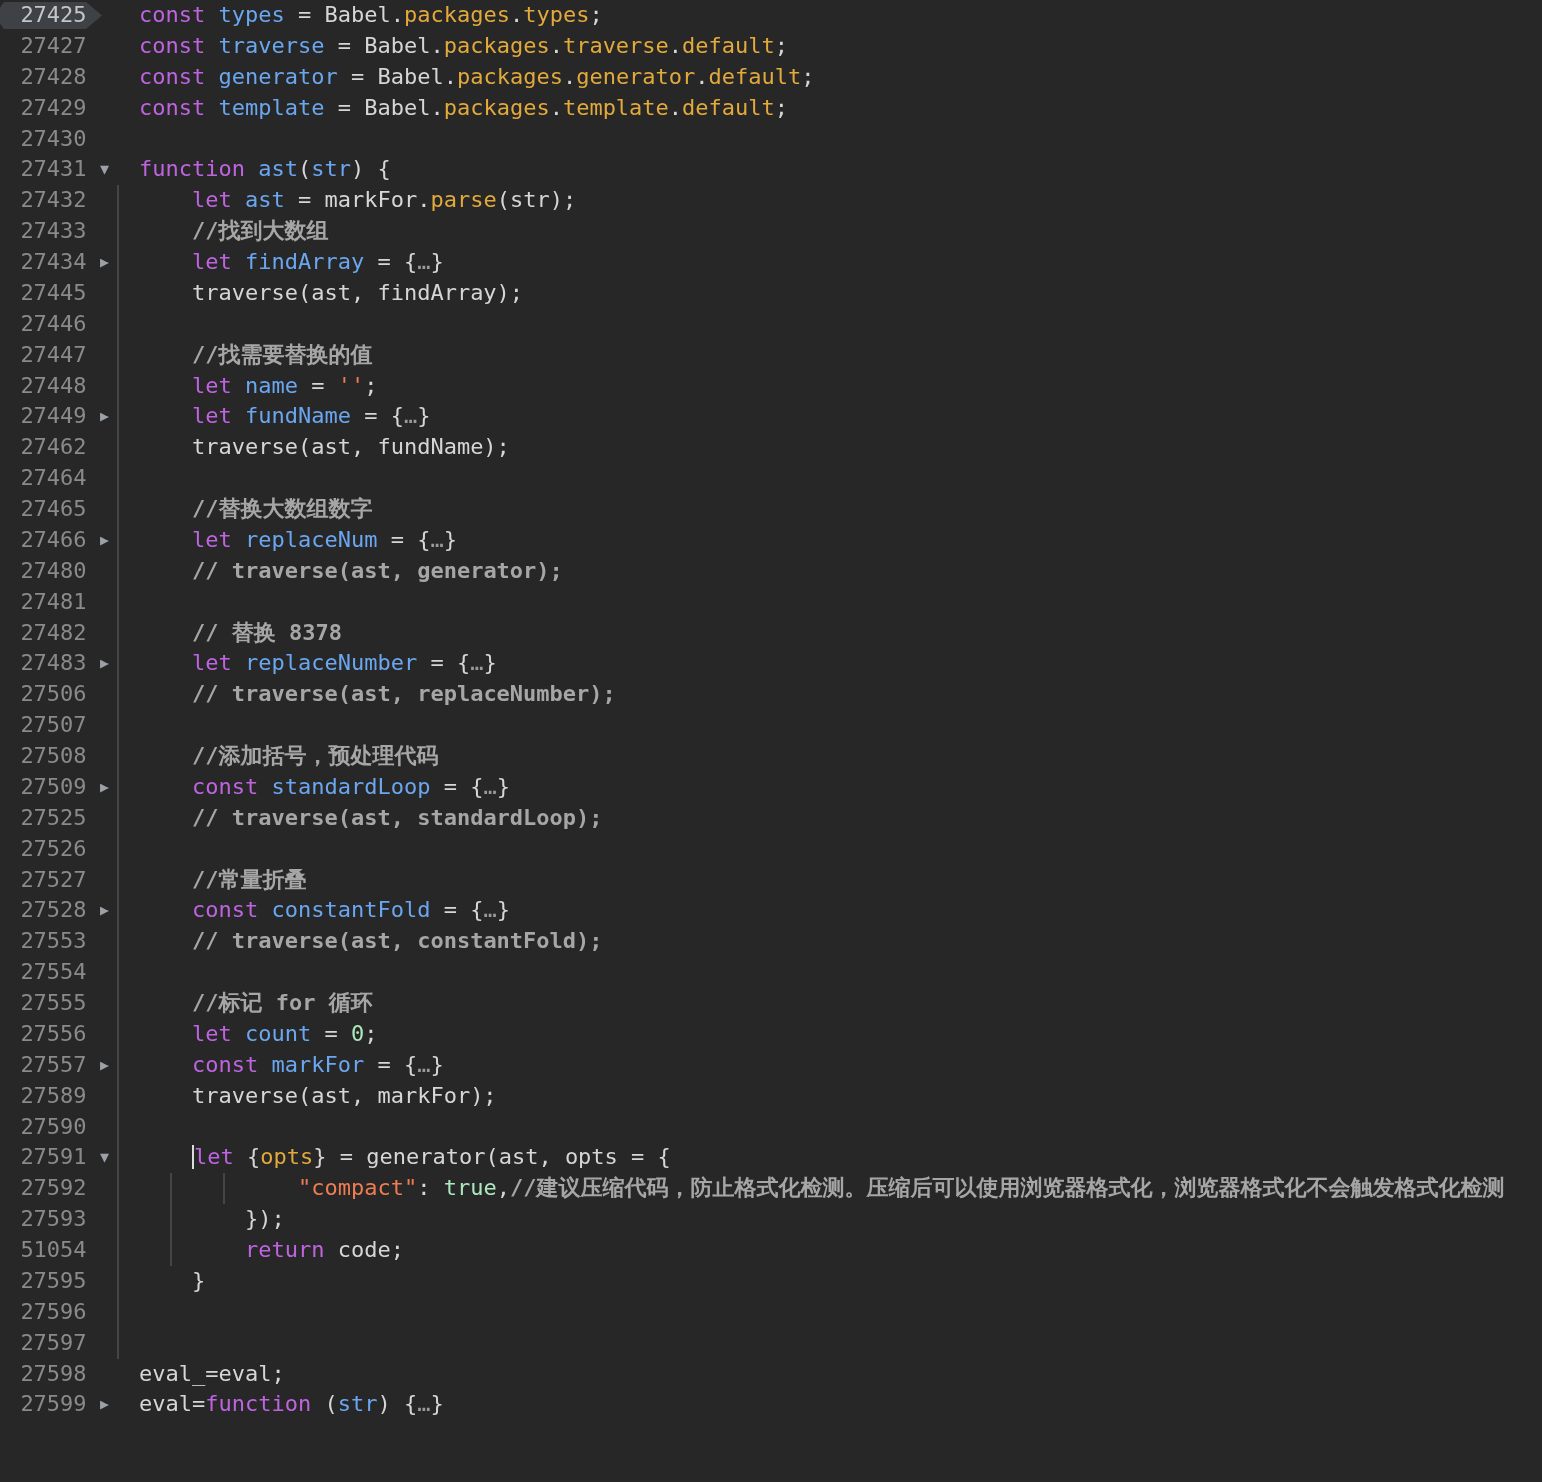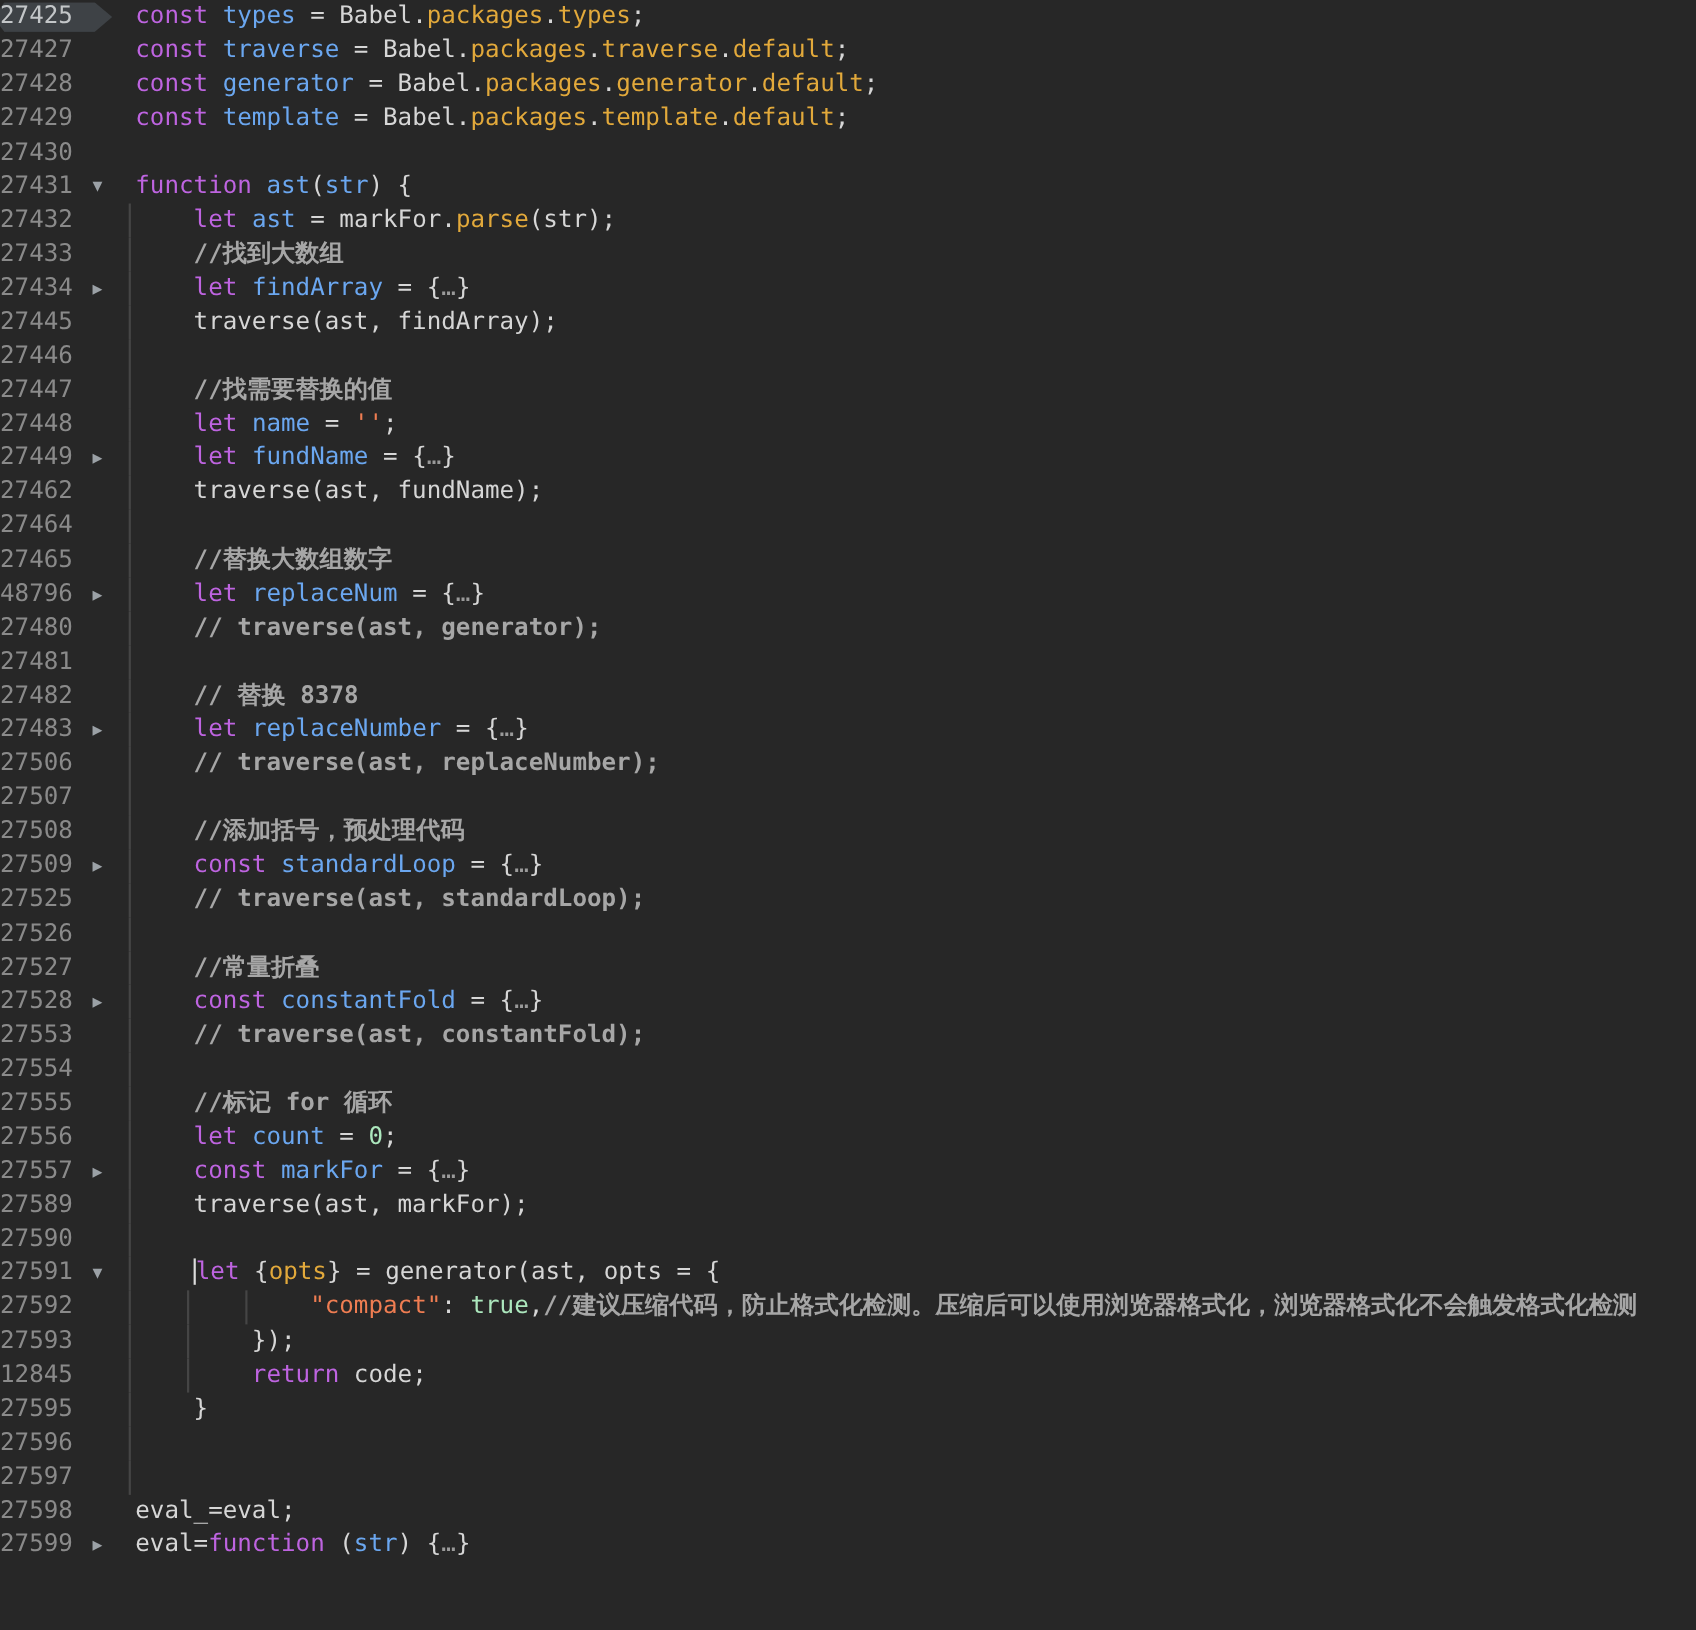--- a/index.html
+++ b/index.html
@@ -8,21 +8,21 @@
     --cmt:#a6a6a6; --txt:#d6d6d6; --ell:#9a9a9a; --guide:#454545; --fold:#9ba1a6;
     --caret:#dcdcdc;
   }
   html,body{margin:0;padding:0;background:var(--bg);}
   .editor{
     position:relative;width:1542px;height:1482px;overflow:hidden;background:var(--bg);
     font-family:"DejaVu Sans Mono","Liberation Mono",monospace;
     font-size:22px;line-height:30.875px;
   }
   .line{display:flex;height:30.875px;position:relative;white-space:pre;}
-  .ln{width:75px;flex:none;text-align:left;color:var(--lnum);position:relative;z-index:2;}
+  .ln{width:75px;flex:none;text-align:center;color:var(--lnum);position:relative;z-index:2;margin-left:16px;}
   .ln.marked{color:var(--marker-text);}
   .fold{width:48px;flex:none;padding-left:9px;box-sizing:border-box;color:var(--fold);font-size:15px;position:relative;z-index:2;cursor:pointer;}
   .code{flex:1;position:relative;z-index:2;overflow:hidden;}
   .marker{position:absolute;left:0;top:2px;height:27px;width:102px;background:var(--marker-bg);
     clip-path:polygon(4px 0,86px 0,102px 50%,86px 100%,4px 100%,0 80%,0 20%);z-index:1;}
   .guide{position:absolute;top:0;bottom:0;width:2px;background:var(--guide);z-index:0;}
   .k{color:var(--kw);} .v{color:var(--var);} .p{color:var(--prop);}
   .s{color:var(--str);} .n{color:var(--num);} .c{color:var(--cmt);font-weight:bold;}
   .t{color:var(--txt);} .e{color:var(--ell);}
   .caret{display:inline-block;width:0;height:24px;border-left:2px solid var(--caret);vertical-align:-5px;}
@@ -41,21 +41,21 @@
     <div class="line"><div class="guide" style="left: 117px;"></div><div class="ln">27433</div><div class="fold"></div><div class="code"><span class="t">    </span><span class="c">//找到大数组</span></div></div>
     <div class="line"><div class="guide" style="left: 117px;"></div><div class="ln">27434</div><div class="fold">▶</div><div class="code"><span class="t">    </span><span class="k">let</span><span class="t"> </span><span class="v">findArray</span><span class="t"> = {</span><span class="e">…</span><span class="t">}</span></div></div>
     <div class="line"><div class="guide" style="left: 117px;"></div><div class="ln">27445</div><div class="fold"></div><div class="code"><span class="t">    traverse(ast, findArray);</span></div></div>
     <div class="line"><div class="guide" style="left: 117px;"></div><div class="ln">27446</div><div class="fold"></div><div class="code"></div></div>
     <div class="line"><div class="guide" style="left: 117px;"></div><div class="ln">27447</div><div class="fold"></div><div class="code"><span class="t">    </span><span class="c">//找需要替换的值</span></div></div>
     <div class="line"><div class="guide" style="left: 117px;"></div><div class="ln">27448</div><div class="fold"></div><div class="code"><span class="t">    </span><span class="k">let</span><span class="t"> </span><span class="v">name</span><span class="t"> = </span><span class="s">''</span><span class="t">;</span></div></div>
     <div class="line"><div class="guide" style="left: 117px;"></div><div class="ln">27449</div><div class="fold">▶</div><div class="code"><span class="t">    </span><span class="k">let</span><span class="t"> </span><span class="v">fundName</span><span class="t"> = {</span><span class="e">…</span><span class="t">}</span></div></div>
     <div class="line"><div class="guide" style="left: 117px;"></div><div class="ln">27462</div><div class="fold"></div><div class="code"><span class="t">    traverse(ast, fundName);</span></div></div>
     <div class="line"><div class="guide" style="left: 117px;"></div><div class="ln">27464</div><div class="fold"></div><div class="code"></div></div>
     <div class="line"><div class="guide" style="left: 117px;"></div><div class="ln">27465</div><div class="fold"></div><div class="code"><span class="t">    </span><span class="c">//替换大数组数字</span></div></div>
-    <div class="line"><div class="guide" style="left: 117px;"></div><div class="ln">48796</div><div class="fold">▶</div><div class="code"><span class="t">    </span><span class="k">let</span><span class="t"> </span><span class="v">replaceNum</span><span class="t"> = {</span><span class="e">…</span><span class="t">}</span></div></div>
+    <div class="line"><div class="guide" style="left: 117px;"></div><div class="ln">27466</div><div class="fold">▶</div><div class="code"><span class="t">    </span><span class="k">let</span><span class="t"> </span><span class="v">replaceNum</span><span class="t"> = {</span><span class="e">…</span><span class="t">}</span></div></div>
     <div class="line"><div class="guide" style="left: 117px;"></div><div class="ln">27480</div><div class="fold"></div><div class="code"><span class="t">    </span><span class="c">// traverse(ast, generator);</span></div></div>
     <div class="line"><div class="guide" style="left: 117px;"></div><div class="ln">27481</div><div class="fold"></div><div class="code"></div></div>
     <div class="line"><div class="guide" style="left: 117px;"></div><div class="ln">27482</div><div class="fold"></div><div class="code"><span class="t">    </span><span class="c">// 替换 8378</span></div></div>
     <div class="line"><div class="guide" style="left: 117px;"></div><div class="ln">27483</div><div class="fold">▶</div><div class="code"><span class="t">    </span><span class="k">let</span><span class="t"> </span><span class="v">replaceNumber</span><span class="t"> = {</span><span class="e">…</span><span class="t">}</span></div></div>
     <div class="line"><div class="guide" style="left: 117px;"></div><div class="ln">27506</div><div class="fold"></div><div class="code"><span class="t">    </span><span class="c">// traverse(ast, replaceNumber);</span></div></div>
     <div class="line"><div class="guide" style="left: 117px;"></div><div class="ln">27507</div><div class="fold"></div><div class="code"></div></div>
     <div class="line"><div class="guide" style="left: 117px;"></div><div class="ln">27508</div><div class="fold"></div><div class="code"><span class="t">    </span><span class="c">//添加括号，预处理代码</span></div></div>
     <div class="line"><div class="guide" style="left: 117px;"></div><div class="ln">27509</div><div class="fold">▶</div><div class="code"><span class="t">    </span><span class="k">const</span><span class="t"> </span><span class="v">standardLoop</span><span class="t"> = {</span><span class="e">…</span><span class="t">}</span></div></div>
     <div class="line"><div class="guide" style="left: 117px;"></div><div class="ln">27525</div><div class="fold"></div><div class="code"><span class="t">    </span><span class="c">// traverse(ast, standardLoop);</span></div></div>
     <div class="line"><div class="guide" style="left: 117px;"></div><div class="ln">27526</div><div class="fold"></div><div class="code"></div></div>
@@ -64,19 +64,19 @@
     <div class="line"><div class="guide" style="left: 117px;"></div><div class="ln">27553</div><div class="fold"></div><div class="code"><span class="t">    </span><span class="c">// traverse(ast, constantFold);</span></div></div>
     <div class="line"><div class="guide" style="left: 117px;"></div><div class="ln">27554</div><div class="fold"></div><div class="code"></div></div>
     <div class="line"><div class="guide" style="left: 117px;"></div><div class="ln">27555</div><div class="fold"></div><div class="code"><span class="t">    </span><span class="c">//标记 for 循环</span></div></div>
     <div class="line"><div class="guide" style="left: 117px;"></div><div class="ln">27556</div><div class="fold"></div><div class="code"><span class="t">    </span><span class="k">let</span><span class="t"> </span><span class="v">count</span><span class="t"> = </span><span class="n">0</span><span class="t">;</span></div></div>
     <div class="line"><div class="guide" style="left: 117px;"></div><div class="ln">27557</div><div class="fold">▶</div><div class="code"><span class="t">    </span><span class="k">const</span><span class="t"> </span><span class="v">markFor</span><span class="t"> = {</span><span class="e">…</span><span class="t">}</span></div></div>
     <div class="line"><div class="guide" style="left: 117px;"></div><div class="ln">27589</div><div class="fold"></div><div class="code"><span class="t">    traverse(ast, markFor);</span></div></div>
     <div class="line"><div class="guide" style="left: 117px;"></div><div class="ln">27590</div><div class="fold"></div><div class="code"></div></div>
     <div class="line"><div class="guide" style="left: 117px;"></div><div class="ln">27591</div><div class="fold">▼</div><div class="code"><span class="t">    </span><span class="caret"></span><span class="k">let</span><span class="t"> {</span><span class="p">opts</span><span class="t">} = generator(ast, opts = {</span></div></div>
     <div class="line"><div class="guide" style="left: 117px;"></div><div class="guide" style="left: 170px;"></div><div class="guide" style="left: 223px;"></div><div class="ln">27592</div><div class="fold"></div><div class="code"><span class="t">            </span><span class="s">"compact"</span><span class="t">: </span><span class="n">true</span><span class="t">,</span><span class="c">//建议压缩代码，防止格式化检测。压缩后可以使用浏览器格式化，浏览器格式化不会触发格式化检测</span></div></div>
     <div class="line"><div class="guide" style="left: 117px;"></div><div class="guide" style="left: 170px;"></div><div class="ln">27593</div><div class="fold"></div><div class="code"><span class="t">        });</span></div></div>
-    <div class="line"><div class="guide" style="left: 117px;"></div><div class="guide" style="left: 170px;"></div><div class="ln">12845</div><div class="fold"></div><div class="code"><span class="t">        </span><span class="k">return</span><span class="t"> code;</span></div></div>
+    <div class="line"><div class="guide" style="left: 117px;"></div><div class="guide" style="left: 170px;"></div><div class="ln">51054</div><div class="fold"></div><div class="code"><span class="t">        </span><span class="k">return</span><span class="t"> code;</span></div></div>
     <div class="line"><div class="guide" style="left: 117px;"></div><div class="ln">27595</div><div class="fold"></div><div class="code"><span class="t">    }</span></div></div>
     <div class="line"><div class="guide" style="left: 117px;"></div><div class="ln">27596</div><div class="fold"></div><div class="code"></div></div>
     <div class="line"><div class="guide" style="left: 117px;"></div><div class="ln">27597</div><div class="fold"></div><div class="code"></div></div>
     <div class="line"><div class="ln">27598</div><div class="fold"></div><div class="code"><span class="t">eval_=eval;</span></div></div>
     <div class="line"><div class="ln">27599</div><div class="fold">▶</div><div class="code"><span class="t">eval=</span><span class="k">function</span><span class="t"> (</span><span class="v">str</span><span class="t">) {</span><span class="e">…</span><span class="t">}</span></div></div>
   </div>
 
 </body></html>

